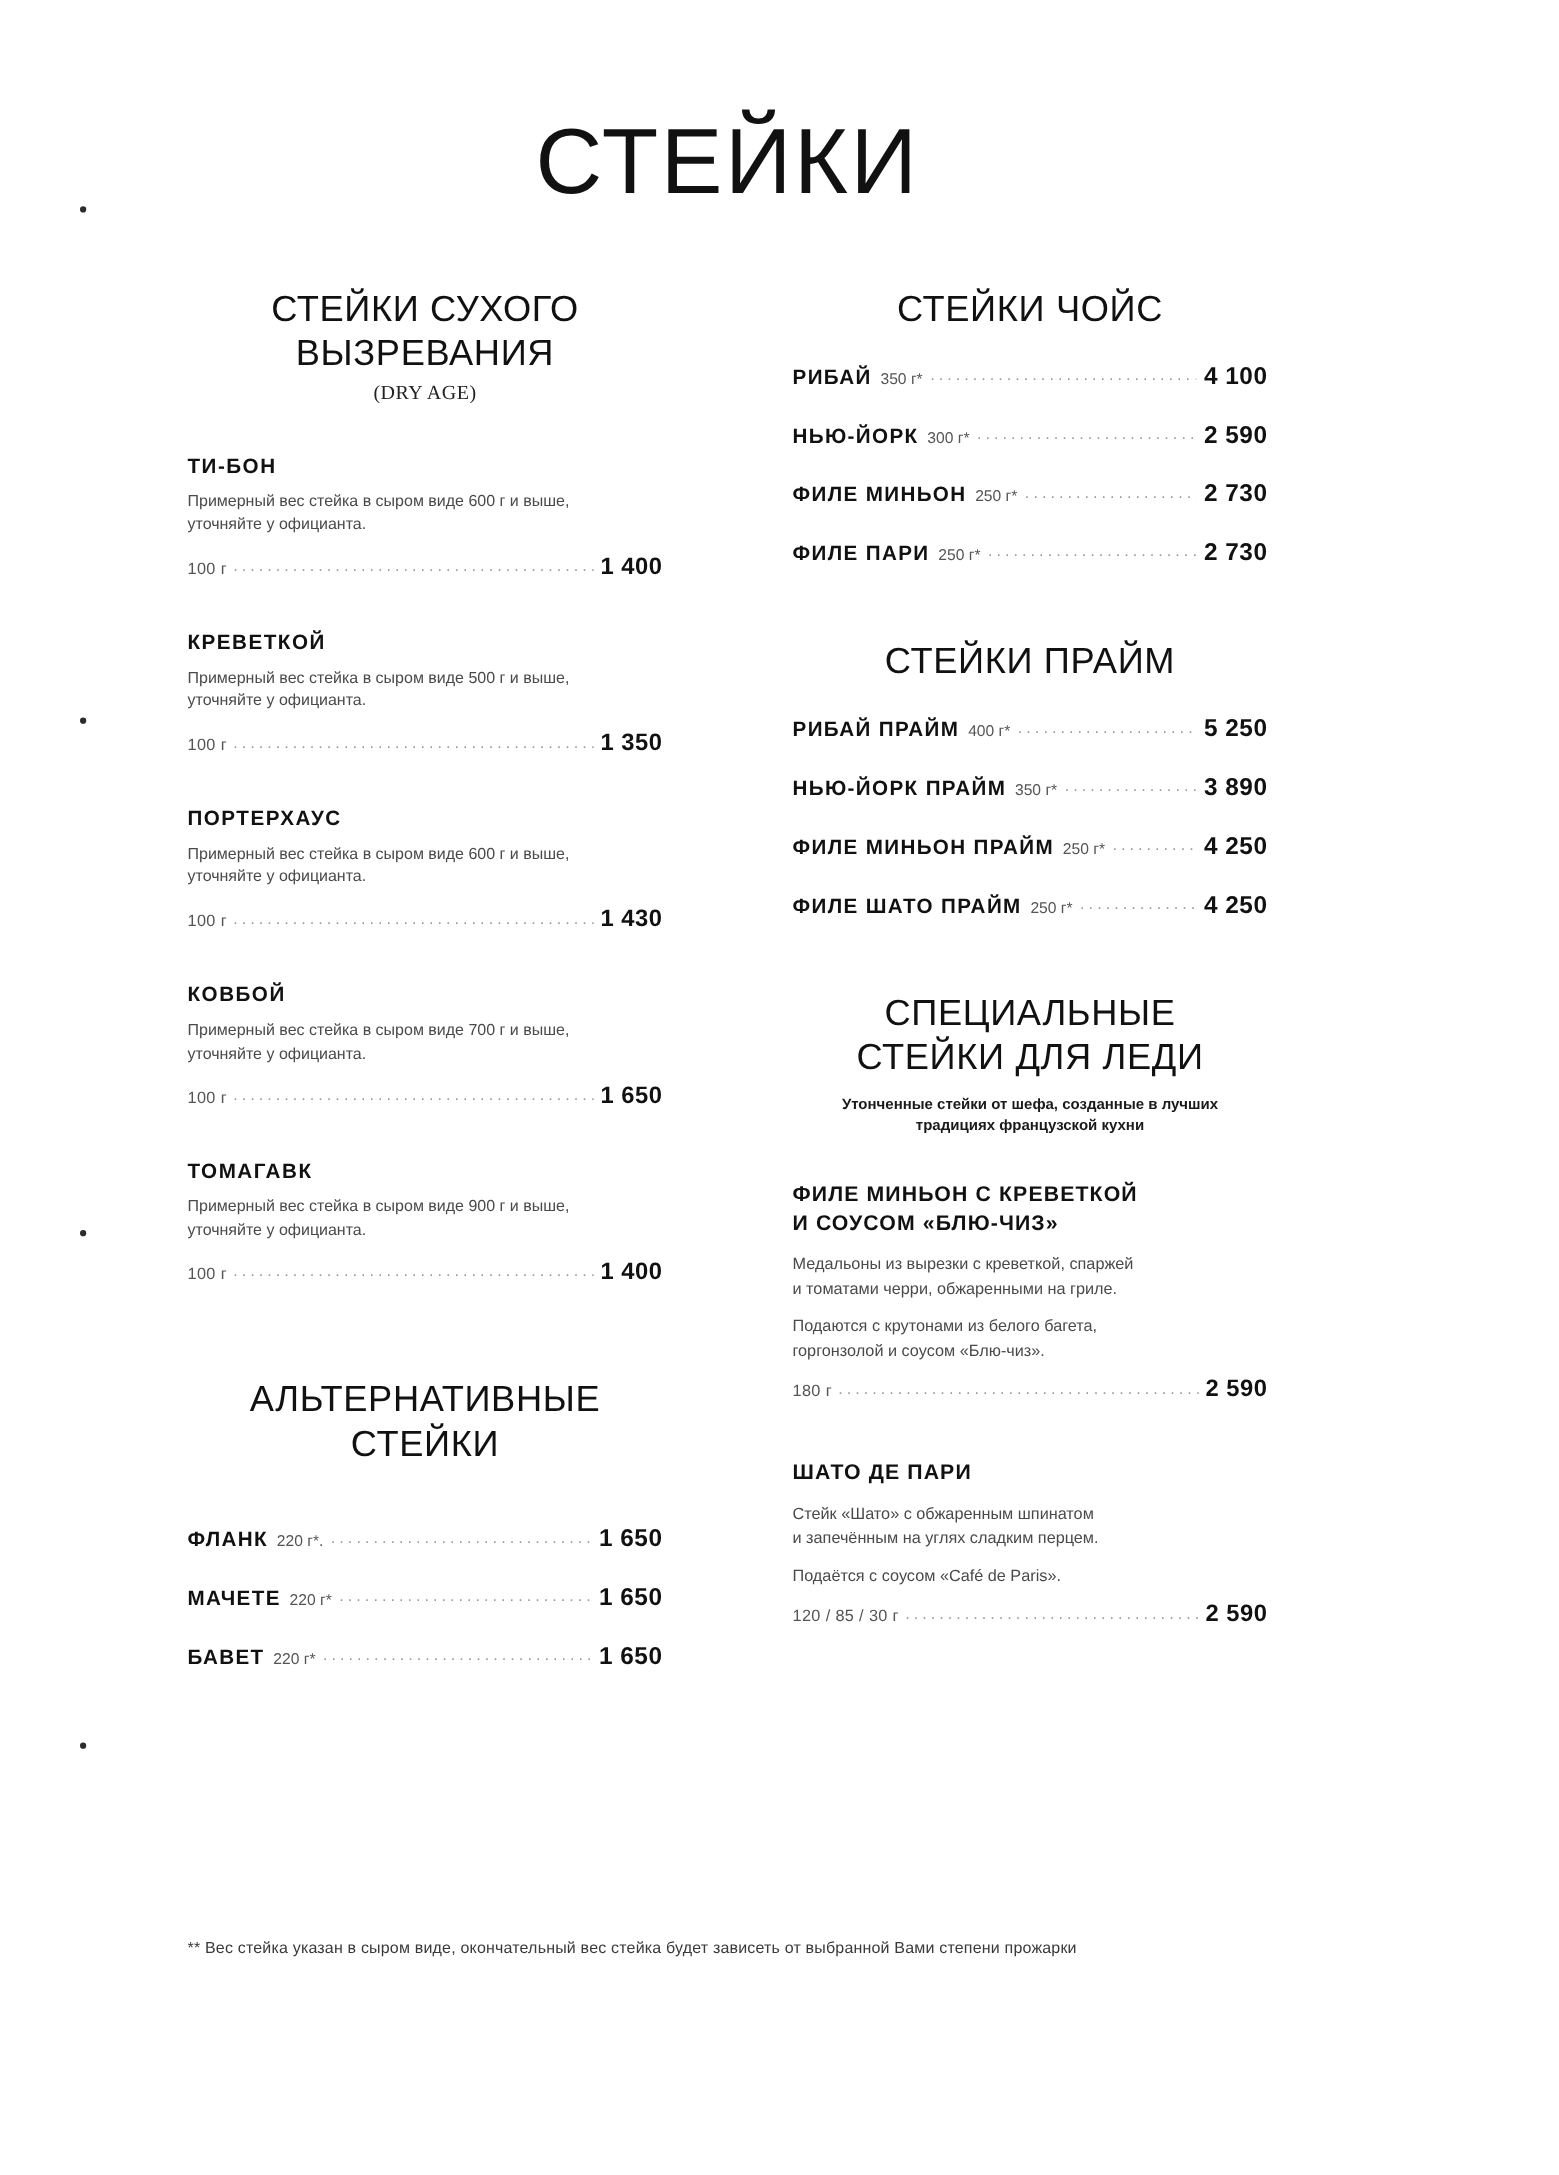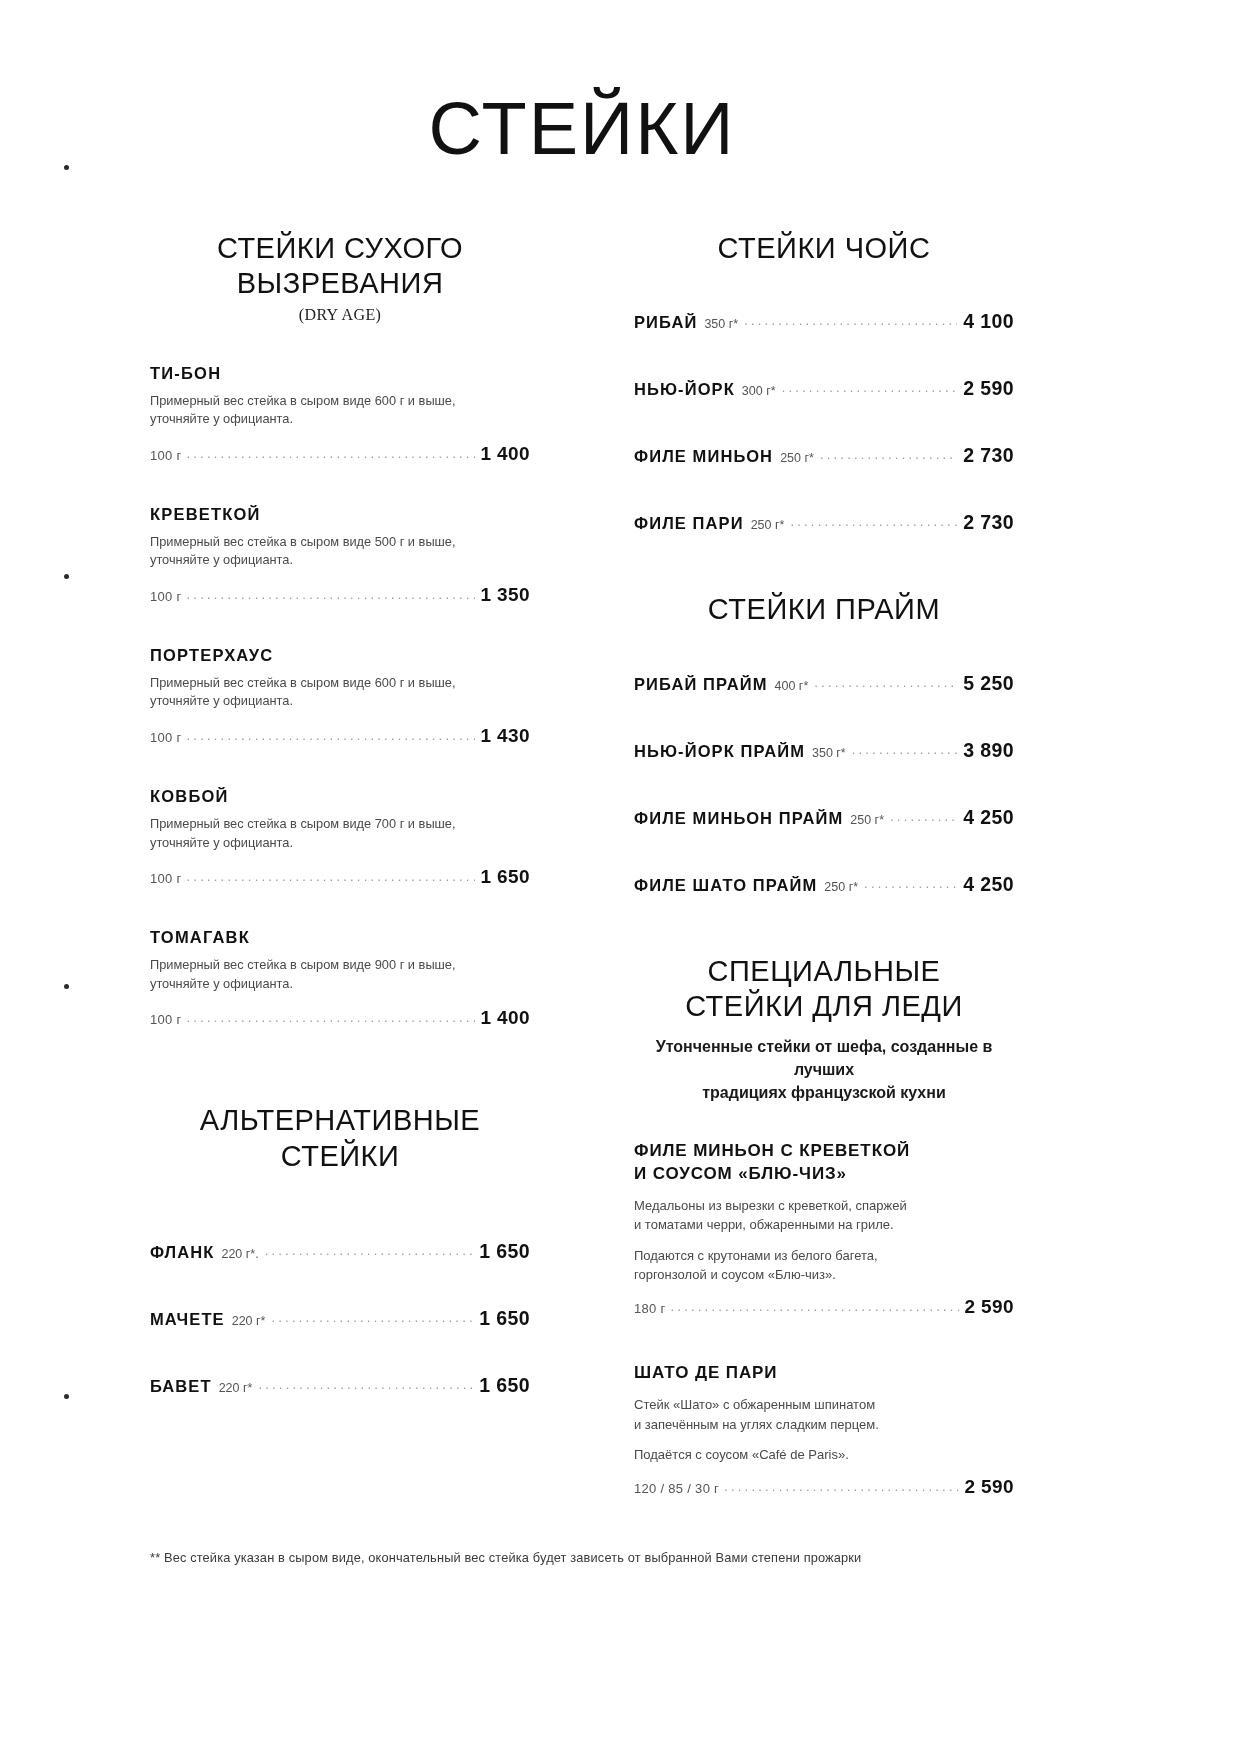--- a/index.html
+++ b/index.html
@@ -76,21 +76,21 @@
     text-align: center;
     font-size: 16px;
     font-weight: 400;
     color: #222;
     margin-top: 4px;
     letter-spacing: 0.4px;
     font-family: Liberation Serif, serif;
   }
   .section-note {
     text-align: center;
-    font-size: 16px;
+    font-size: 12px;
     font-weight: bold;
     color: #1a1a1a;
     line-height: 1.45;
     margin-top: 10px;
     white-space: pre-line;
   }
 
   
   .dish {
     margin-top: 40px;
@@ -136,21 +136,21 @@
     font-weight: bold;
     color: #111;
     letter-spacing: 0.4px;
   }
 
   
   .row-item {
     display: flex;
     align-items: baseline;
     width: 100%;
-    margin-top: 44px;
+    margin-top: 24px;
   }
   .row-item .ri-name {
     font-size: 16.5px;
     font-weight: bold;
     letter-spacing: 1.1px;
     color: #111;
     white-space: nowrap;
   }
   .row-item .ri-weight {
     font-size: 12.5px;

